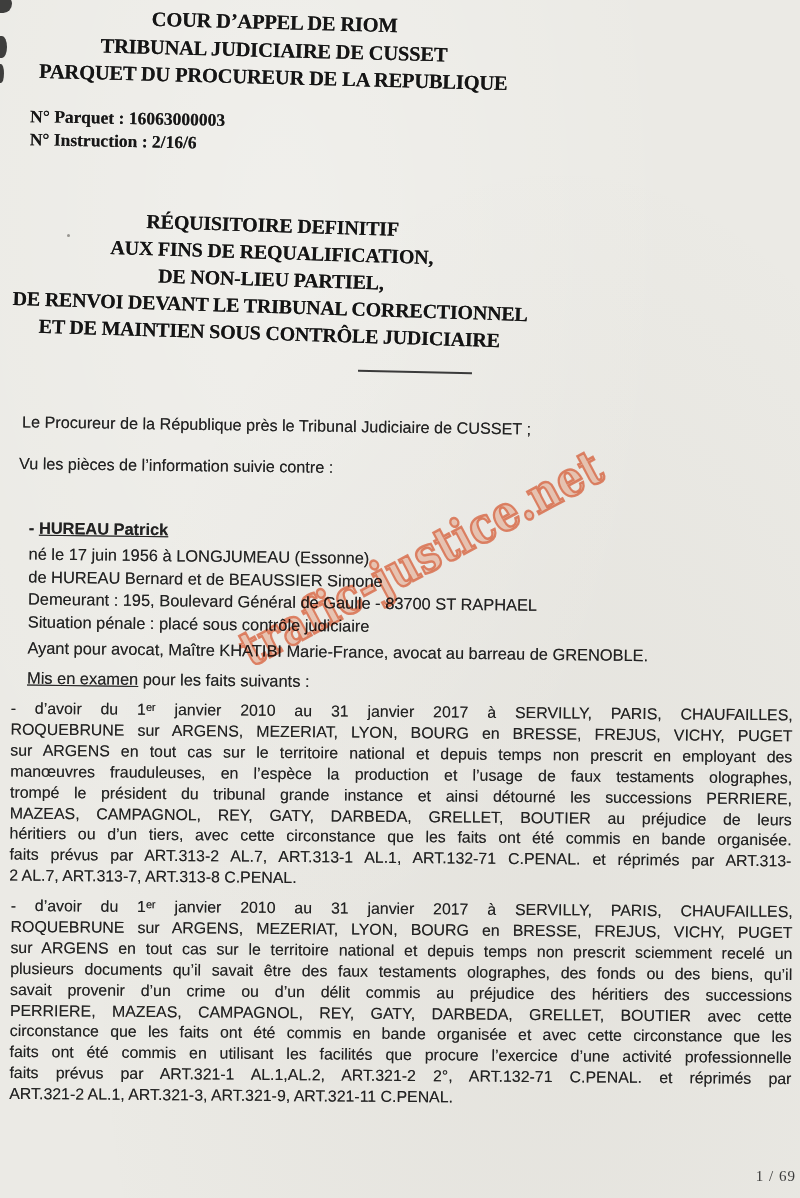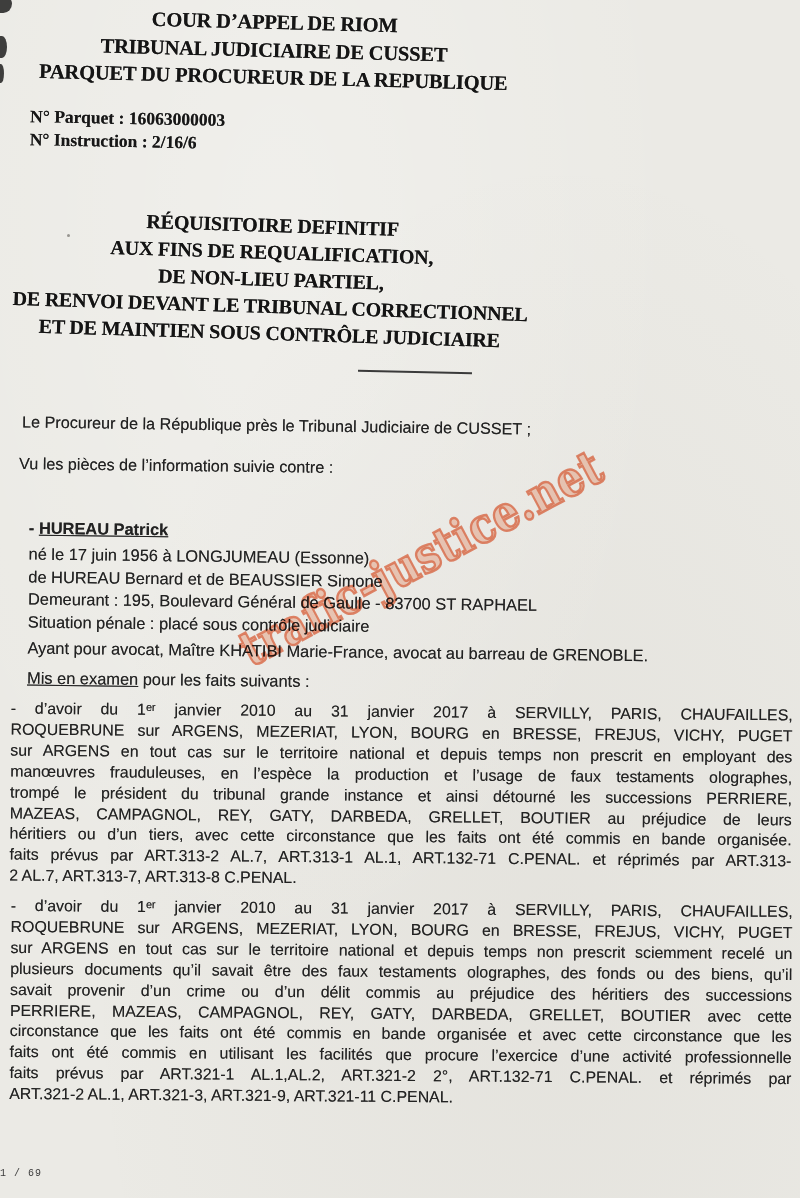--- a/index.html
+++ b/index.html
@@ -85,23 +85,23 @@
     font-weight:bold;font-size:42px;letter-spacing:.5px;
     color:rgba(248,171,142,.5);
     -webkit-text-stroke:2.2px rgba(236,122,88,.85);
     mix-blend-mode:multiply;
     pointer-events:none;
     white-space:nowrap;
   }
   
   .page-footer{
     left:0;top:1168px;width:796px;
-    text-align:left;
-    font-family:Liberation Mono, monospace;
-    font-size:10px;letter-spacing:1px;color:#3b3b3b;
+    text-align:right;
+    font-family:Liberation Serif, serif;
+    font-size:15px;letter-spacing:1px;color:#3b3b3b;
   }
 </style>
 </head>
 <body>
 
 <div class="page">
 
   <div class="abs artifact a1"></div>
   <div class="abs artifact a2"></div>
   <div class="abs artifact a3"></div>

